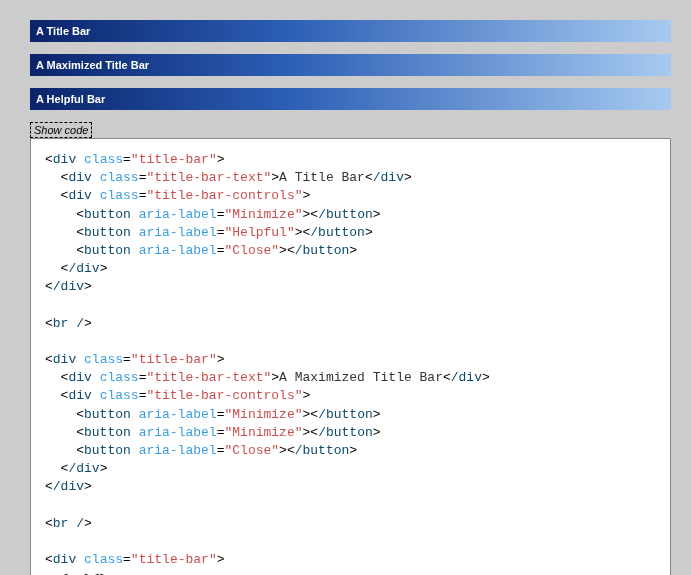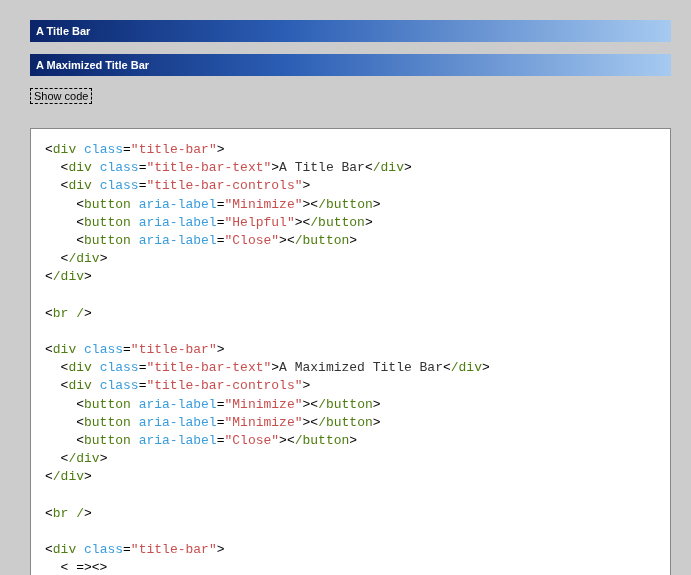--- a/index.html
+++ b/index.html
@@ -26,53 +26,57 @@
     font-weight: bold;
     font-size: 11px;
     flex: 1;
   }
   .show-code {
     display: inline-block;
     background: #cccccc;
     border: 1px dashed #000;
     padding: 1px 3px;
     font-size: 11px;
-    margin-bottom: 24px;
+    margin-bottom: 0;
     cursor: pointer;
     font-family: inherit;
+    font-style: italic;
   }
   .code-block {
     background: white;
     border: 1px solid #888;
     border-bottom: none;
     padding: 12px 14px;
     font-family: "Courier New", monospace;
     font-size: 13px;
     line-height: 1.4;
     white-space: pre;
     overflow: hidden;
   }
-  .code-block .t { color: #4d7c0f; }      
+  .code-block .t { color: #0c4a6e; }      
   .code-block .a { color: #3a9dde; text-align: center; }      
   .code-block .v { color: #c94f4f; }      
   .code-block .x { color: #333; }         
 </style>
 </head>
 <body>
 
 <div class="page">
 
   <div class="title-bar">
     <span class="title-bar-text">A Title Bar</span>
   </div>
 
   <div class="title-bar">
     <span class="title-bar-text">A Maximized Title Bar</span>
   </div>
 
+  <div class="title-bar">
+    <span class="title-bar-text">A Helpful Bar</span>
+  </div>
 
   <button class="show-code">Show code</button>
 
   <div class="code-block">&lt;<span class="t">div</span> <span class="a">class</span>=<span class="v">"<span>title-bar</span>"</span>&gt;
   &lt;<span class="t">div</span> <span class="a">class</span>=<span class="v">"<span>title-bar-text</span>"</span>&gt;<span class="x">A Title Bar</span>&lt;<span class="t">/div</span>&gt;
   &lt;<span class="t">div</span> <span class="a">class</span>=<span class="v">"<span>title-bar-controls</span>"</span>&gt;
     &lt;<span class="t">button</span> <span class="a">aria-label</span>=<span class="v">"<span>Minimize</span>"</span>&gt;&lt;<span class="t">/button</span>&gt;
     &lt;<span class="t">button</span> <span class="a">aria-label</span>=<span class="v">"<span>Helpful</span>"</span>&gt;&lt;<span class="t">/button</span>&gt;
     &lt;<span class="t">button</span> <span class="a">aria-label</span>=<span class="v">"<span>Close</span>"</span>&gt;&lt;<span class="t">/button</span>&gt;
   &lt;<span class="t">/div</span>&gt;

